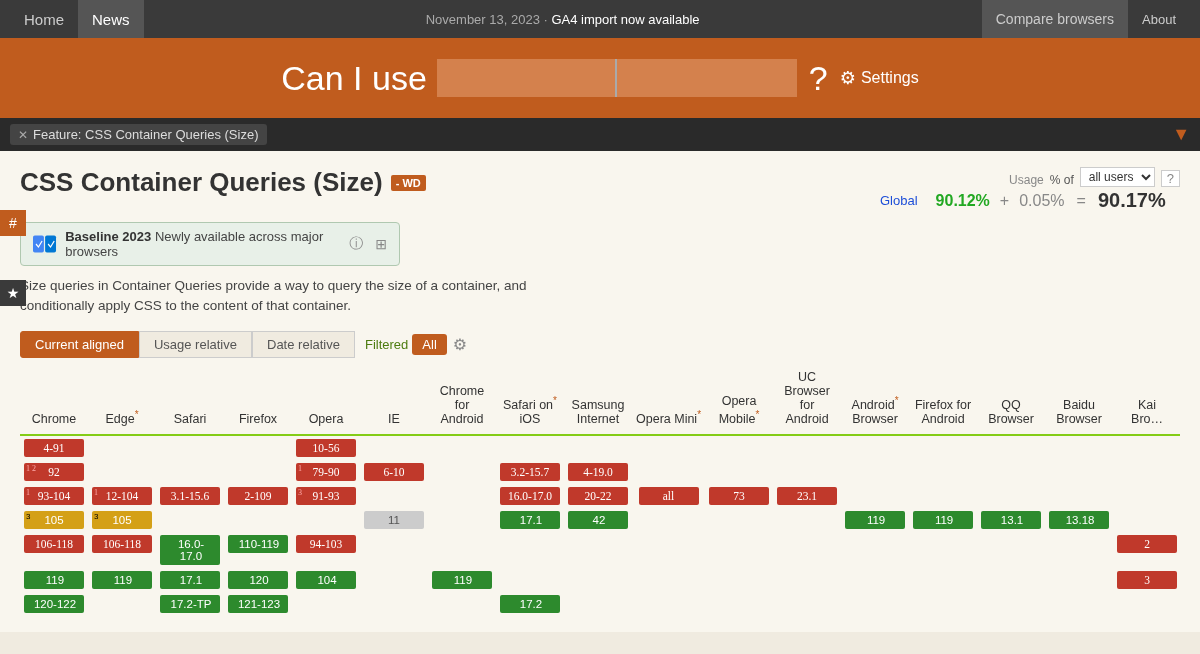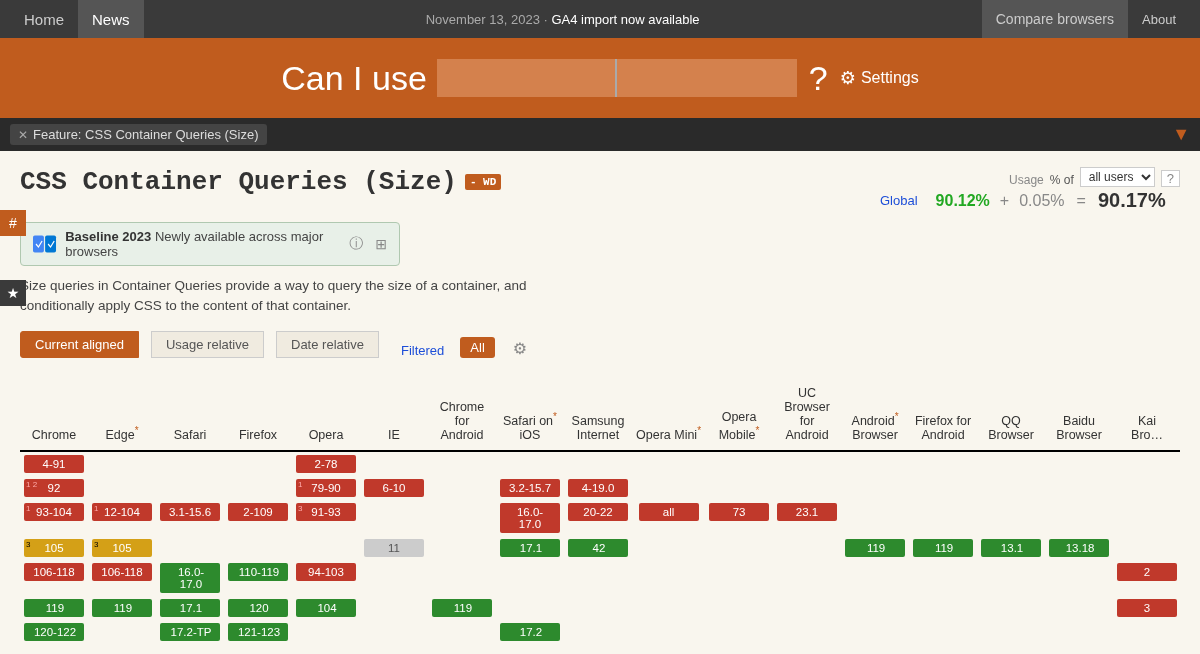--- a/index.html
+++ b/index.html
@@ -131,21 +131,21 @@
       padding: 16px 20px;
     }
 
     
     .feature-header {
       display: flex;
       align-items: flex-start;
       justify-content: space-between;
       margin-bottom: 10px;
     }
-    .feature-title-area { flex: 1; font-family: Liberation Mono, monospace; }
+    .feature-title-area { flex: 1; }
     .feature-title {
       font-size: 26px;
       font-weight: 600;
       color: #333;
       display: flex;
       align-items: center;
       gap: 8px;
     }
     .wd-badge {
       background: #c05c1e;
@@ -197,42 +197,42 @@
       color: #444;
       font-size: 13.5px;
       line-height: 1.5;
       margin: 10px 0 14px 0;
       max-width: 540px;
     }
 
     
     .tab-bar {
       display: flex;
-      align-items: flex-end;
-      gap: 12px;
-      margin-bottom: 24px;
+      align-items: center;
+      gap: 0;
+      margin-bottom: 8px;
     }
     .tab-btn {
       padding: 5px 14px;
       font-size: 13px;
       border: 1px solid #ccc;
       background: #f0ebe0;
       color: #555;
       cursor: pointer;
       border-radius: 0;
     }
     .tab-btn.active {
       background: #c05c1e;
       color: #fff;
       border-color: #c05c1e;
     }
     .tab-btn:first-child { border-radius: 3px 0 0 3px; }
     .filtered-label {
       margin-left: 10px;
-      color: #1d4ed8;
+      color: #4d7c0f;
       font-size: 13px;
     }
     .all-badge {
       background: #c05c1e;
       color: #fff;
       border-radius: 3px;
       padding: 3px 10px;
       font-size: 13px;
       margin-left: 4px;
       cursor: pointer;
@@ -253,21 +253,21 @@
       border-collapse: collapse;
       min-width: 1140px;
     }
     .browser-table th {
       font-size: 12px;
       font-weight: normal;
       color: #555;
       text-align: center;
       padding: 4px 4px 8px 4px;
       vertical-align: bottom;
-      border-bottom: 2px solid #000000;
+      border-bottom: 2px solid #84cc16;
       white-space: nowrap;
     }
     .browser-table td {
       text-align: center;
       padding: 2px 4px;
       vertical-align: top;
     }
     .browser-header-name {
       font-size: 12.5px;
       color: #333;
@@ -279,21 +279,21 @@
     .vc {
       display: inline-block;
       padding: 3px 6px;
       font-size: 11.5px;
       border-radius: 2px;
       margin: 1px auto;
       min-width: 60px;
       text-align: center;
     }
     .vc-green { background: #2d8a2d; color: #fff; padding-left: 8px; }
-    .vc-red { background: #c0392b; color: #fff; }
+    .vc-red { background: #c0392b; color: #fff; font-family: Liberation Serif, serif; }
     .vc-yellow { background: #d4a017; color: #fff; }
     .vc-gray { background: #ccc; color: #555; }
 
     
     .chrome-bar { border-bottom: 3px solid #4285f4; }
     .edge-bar { border-bottom: 3px solid #0078d4; }
     .safari-bar { border-bottom: 3px solid #006cbe; }
     .firefox-bar { border-bottom: 3px solid #e66000; }
     .opera-bar { border-bottom: 3px solid #cc0f16; }
     .ie-bar { border-bottom: 3px solid #1ebbee; }
@@ -468,21 +468,21 @@
             <th class="kai-bar"><span class="browser-header-name">Kai<br>Bro…</span></th>
           </tr>
         </thead>
         <tbody>
 
           <tr>
             <td><div class="vc vc-red">4-91</div></td>
             <td></td>
             <td></td>
             <td></td>
-            <td><div class="vc vc-red">2-78</div></td>
+            <td><div class="vc vc-red">10-56</div></td>
             <td></td>
             <td></td>
             <td></td>
             <td></td>
             <td></td>
             <td></td>
             <td></td>
             <td></td>
             <td></td>
             <td></td>

